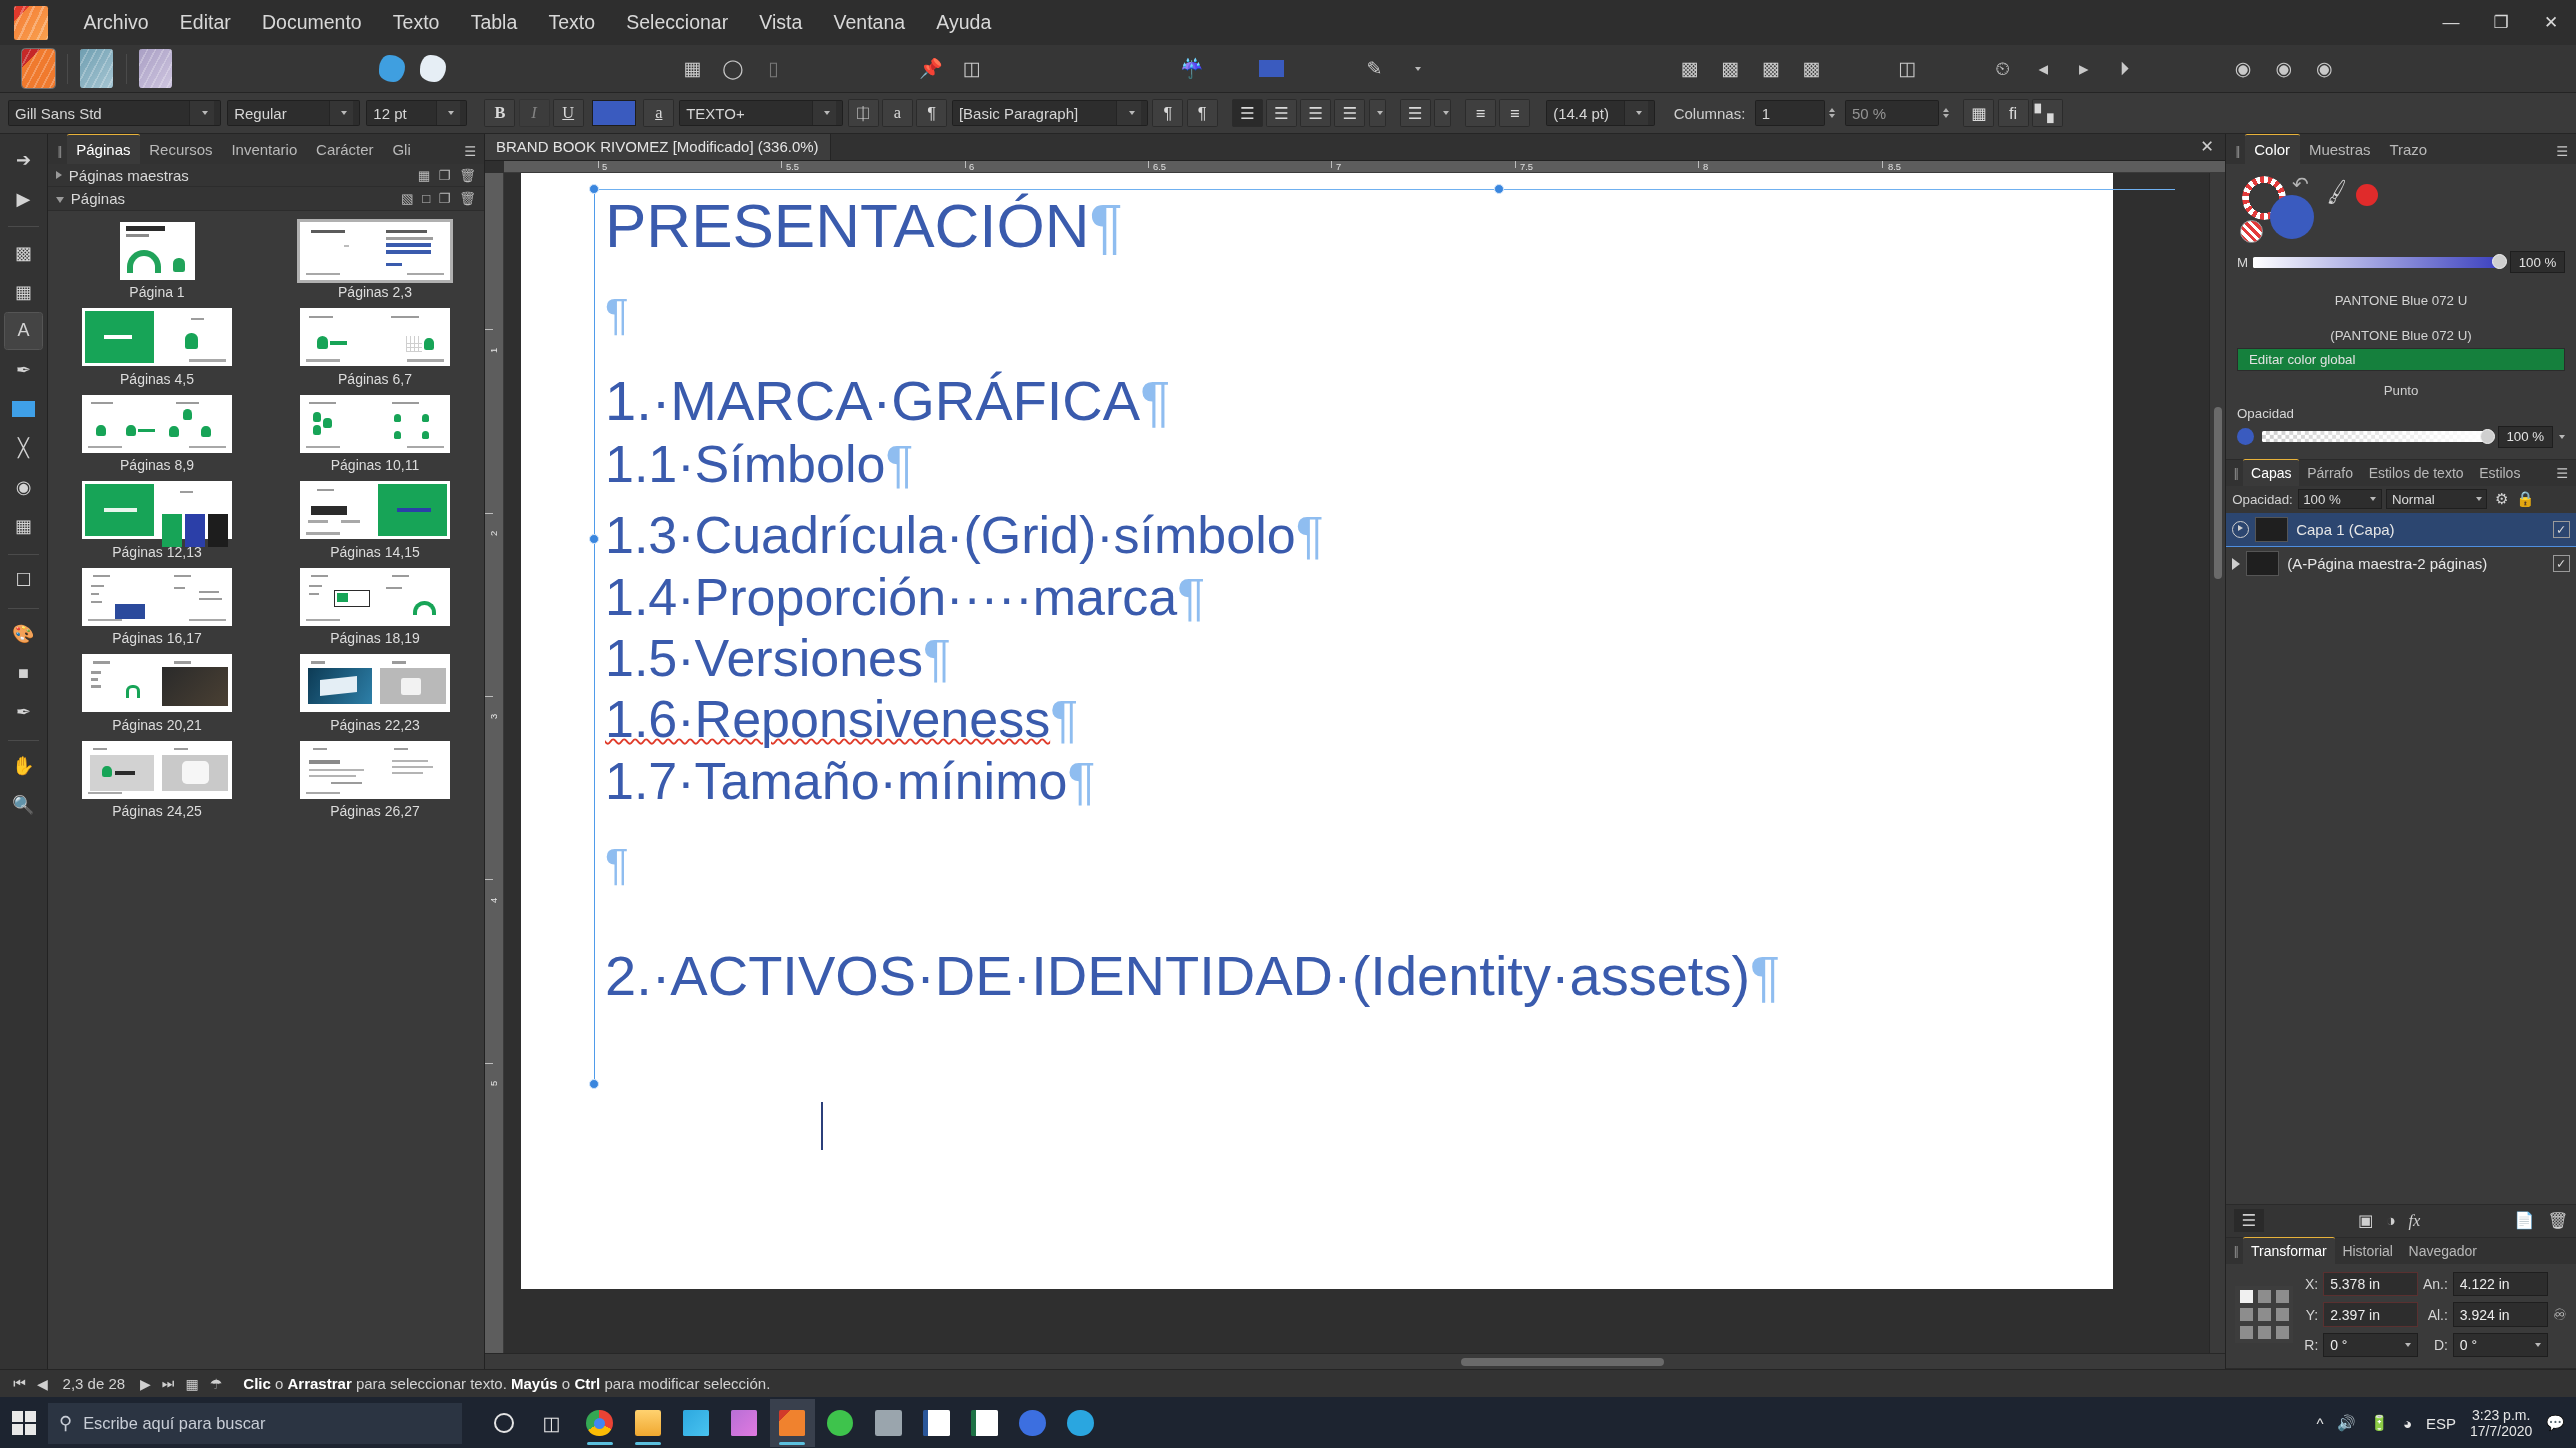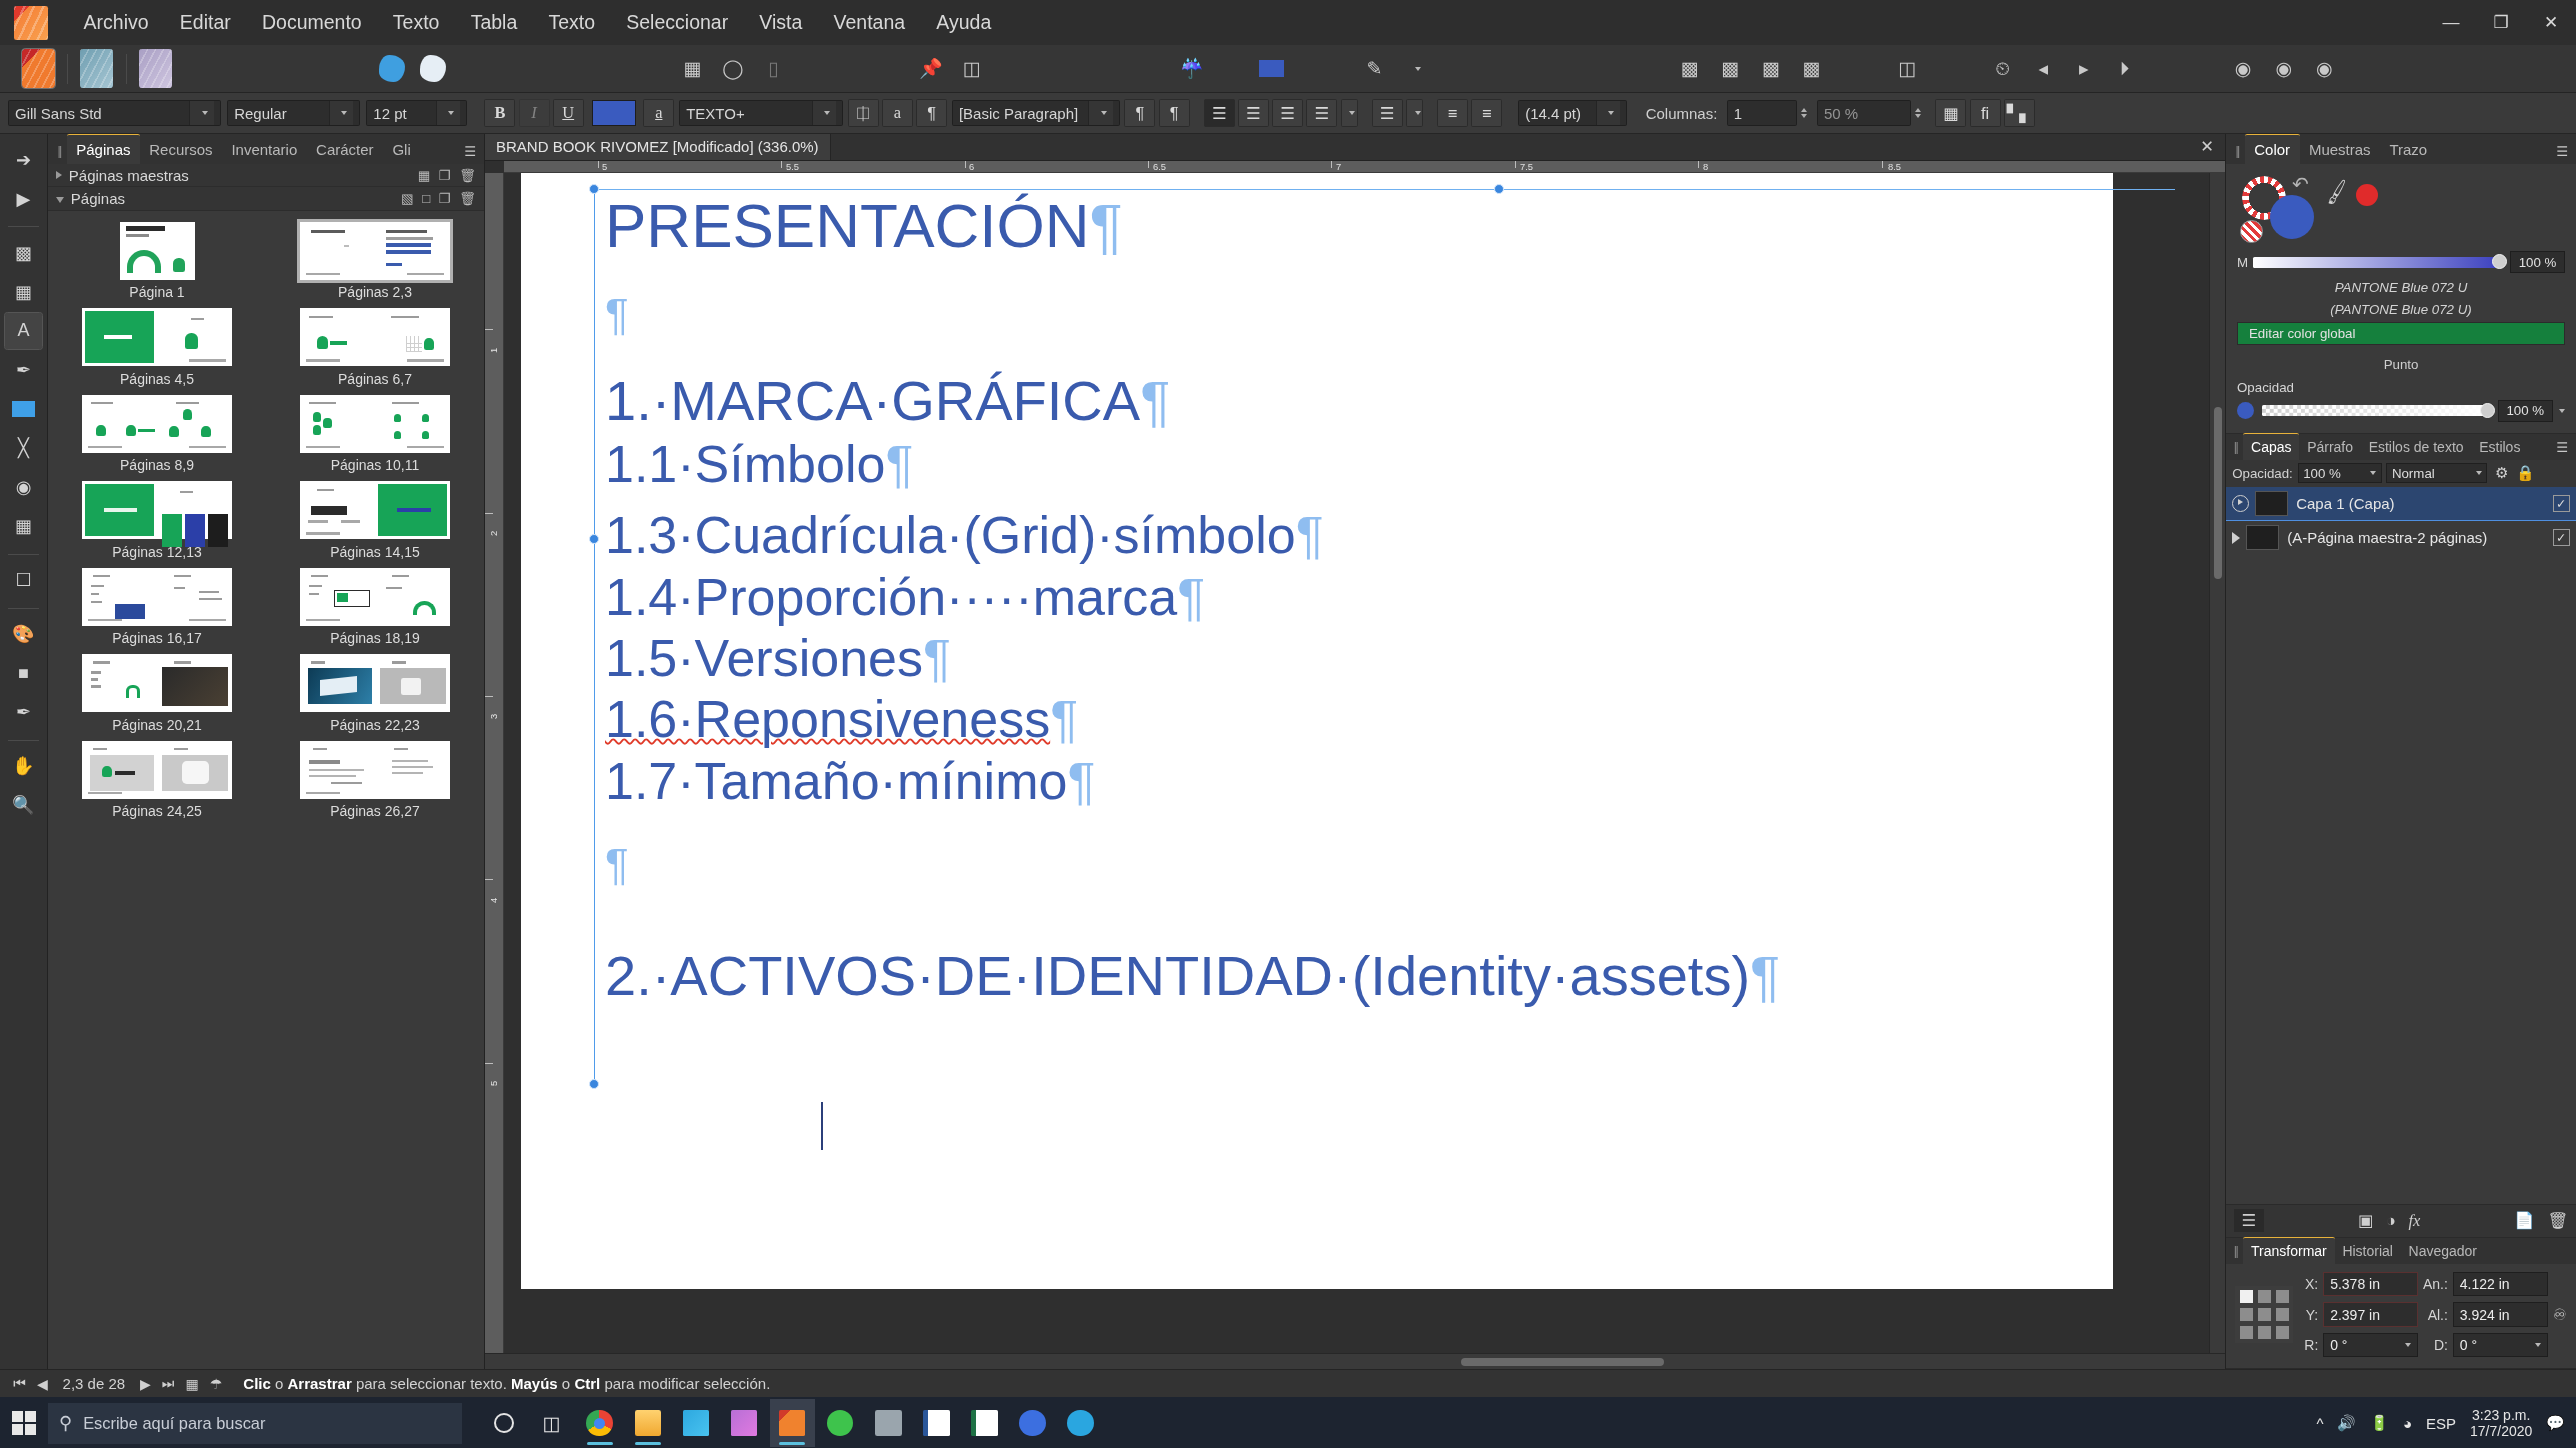--- a/index.html
+++ b/index.html
@@ -132,21 +132,21 @@
   .swaparrow{ position:absolute; left:55px; top:0px; color:#b4b4b4; font-size:20px; }
   .eyedrop{ position:absolute; left:87px; top:7.8px; font-size:20px; transform:rotate(-15deg); }
   .reddot{ position:absolute; left:119px; top:12.5px; width:22px; height:22px; border-radius:50%; background:#e02b2b;}
   .slider-row{ display:flex; align-items:center; margin-top:4.7px; }
   .slider-row .k{ font-size:13.3px; color:#d7d7d7; width:12.5px;}
   .track{ flex:1; height:11px; border-radius:1.6px; position:relative; margin:0 3.1px;}
   .track.m{ background:linear-gradient(90deg,#ffffff 0%, #3a3fbf 100%);}
   .track.op{ background:linear-gradient(90deg, rgba(255,255,255,0) 0%, #ffffff 100%), repeating-conic-gradient(#cfcfcf 0 25%, #ffffff 0 50%) 0 0/7.8px 7.8px;}
   .knob{ position:absolute; top:-2.3px; width:15px; height:15px; border-radius:50%; background:#cfcfcf; border:1.6px solid #f2f2f2;}
   .valbox{ background:#2d2d2d;border:0.8px solid #1e1e1e;color:#e2e2e2;font-size:13.3px;padding:2.3px 7px;margin-left:4.7px;min-width:55px;text-align:center;}
-  .center-txt{ text-align:center; font-size:13.3px; color:#d4d4d4; margin-top:7px;font-style:italic;}
+  .center-txt{ text-align:center; font-size:13.3px; color:#d4d4d4; margin-top:20px;}
   .glob-btn{ display:block; margin:4.7px auto 0; background:#15803d; border:0.8px solid #2b2b2b; color:#e2e2e2; font-size:13.3px; padding:3.1px 11px;}
   .punto{ text-align:center; font-size:13.3px; color:#cfcfcf; margin-top:12.5px;}
   .opacidad-lbl{ font-size:13.3px; color:#d6d6d6; margin-top:7.8px;}
   .opdot{ width:17px; height:17px; border-radius:50%; background:#3a5bbf; margin-right:4.7px;}
 
   .panel-tabs2 { height:26.5px; background:#323232; display:flex; align-items:flex-end; padding-left:6.2px; position:relative;}
   .ptab2 { font-size:14px; color:#b9b9b9; padding:4.7px 7.8px 5.5px; white-space:nowrap;}
   .ptab2.act { color:#fff; background:#3a3a3a; border-top:1.6px solid #e8b23a; border-radius:2.3px 2.3px 0 0;}
   .layerbar{ height:26.5px; display:flex; align-items:center; padding:0 6.2px; font-size:13.3px; color:#d2d2d2; background:#363636;}
   .mini-field{ background:#2d2d2d;border:0.8px solid #1f1f1f;height:20px;display:flex;align-items:center;padding:0 4.7px;font-size:13.3px;color:#ddd;margin-left:4.7px;}
@@ -292,21 +292,21 @@
     <div class="btn-sq" style="text-decoration:underline;font-family:'Liberation Serif',serif">a</div>
     <div class="field" style="width:164px">
       <span class="cap">TEXTO+</span>
       <span class="dd">
           <span class="caret"></span>
         </span>
     </div>
     <div class="btn-sq">⎅</div>
     <div class="btn-sq" style="font-family:'Liberation Serif',serif">a</div>
     <div class="btn-sq">¶</div>
-    <div class="field" style="width:168px">
+    <div class="field" style="width:196px">
       <span class="cap">[Basic Paragraph]</span>
       <span class="dd">
           <span class="caret"></span>
         </span>
     </div>
     <div class="btn-sq">¶</div>
     <div class="btn-sq">¶</div>
     <div style="width:11px"></div>
     <div class="btn-sq active">☰</div>
     <div class="btn-sq">☰</div>

